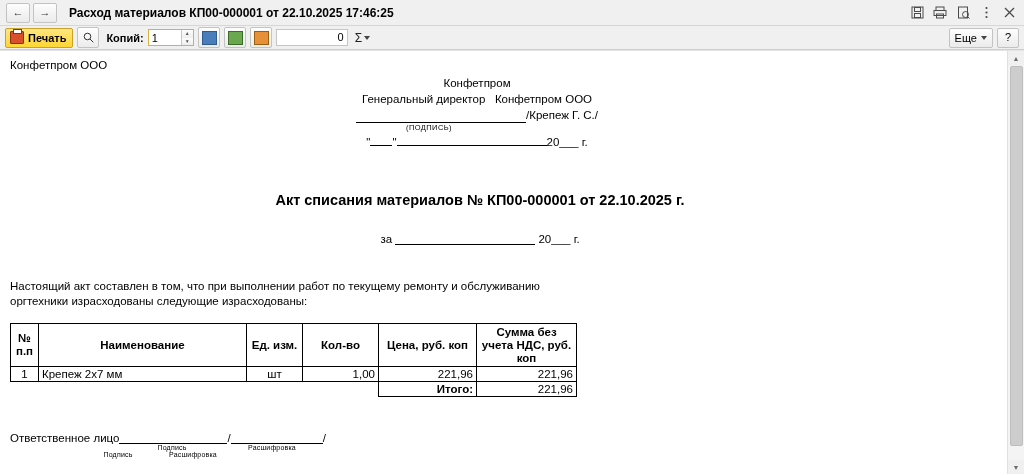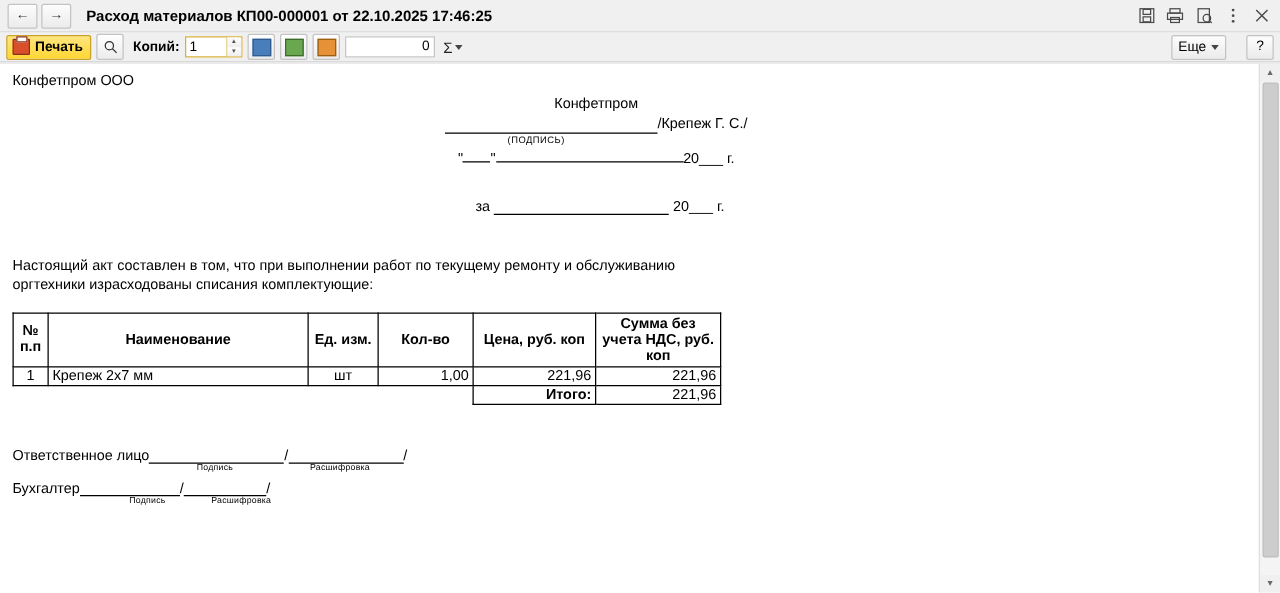--- a/index.html
+++ b/index.html
@@ -182,21 +182,21 @@
   }
   .caret-dn {
     width: 0; height: 0;
     border-left: 3px solid transparent;
     border-right: 3px solid transparent;
     border-top: 4px solid #444;
   }
   .toolbar-right {
     margin-left: auto;
     display: flex;
-    gap: 16px;
+    gap: 4px;
     padding-left: 36px;
   }
   .more-btn {
     height: 18px;
     padding: 0 5px;
     border: 1px solid #c3c3c3;
     background: linear-gradient(#fdfdfd, #ebebeb);
     border-radius: 2px;
     font-size: 11px;
     display: inline-flex;
@@ -457,38 +457,44 @@
 </div>
 
 <div class="doc-wrap">
   <div class="doc">
 
     <div class="org-line">Конфетпром ООО</div>
 
     <div class="approve-block">
       <div class="ap-row">Конфетпром</div>
       <div class="ap-row">
+        <span>Генеральный директор</span>
+        &nbsp;
+        <span>Конфетпром ООО</span>
+      </div>
+      <div class="ap-row">
         <span class="sign-underline"></span><span>/Крепеж Г. С./</span>
       </div>
       <div class="podpis" style="padding-right:96px;">(ПОДПИСЬ)</div>
       <div class="ap-row date-row">
         <span>"</span><span class="tiny-blank"></span><span>"</span><span class="mid-blank"></span><span>20___  г.</span>
       </div>
     </div>
 
+    <div class="doc-title">Акт списания материалов № КП00-000001 от 22.10.2025 г.</div>
 
     <div class="za-row">
       <span>за</span>
       <span class="za-blank"></span>
       <span>20___  г.</span>
     </div>
 
     <div class="body-text">
       <div>Настоящий акт составлен в том, что при выполнении работ по текущему ремонту и обслуживанию</div>
-      <div>оргтехники израсходованы списания  комплектующие:</div>
+      <div>оргтехники израсходованы следующие  израсходованы:</div>
     </div>
 
     <table class="items">
       <colgroup>
         <col class="c-num">
           <col class="c-name">
           <col class="c-unit">
         <col class="c-qty">
           <col class="c-price">
           <col class="c-sum">
@@ -523,23 +529,20 @@
       </tbody>
     </table>
 
     <div class="sig-area">
       <div class="sig-row">
         <span>Ответственное лицо</span><span class="sig-line w-long"></span>/<span class="sig-line w-med"></span>/
       </div>
       <div class="cap-row">
         <span style="width:108px; margin-left:108px;">Подпись</span><span style="width:92px;">Расшифровка</span>
       </div>
-      <div class="sig-row" style="margin-top:6px;">
-        <span>Бухгалтер</span><span class="sig-line w-short2"></span>/<span class="sig-line w-short"></span>/
-      </div>
       <div class="cap-row">
         <span style="width:80px; margin-left:68px;">Подпись</span><span style="width:70px;">Расшифровка</span>
       </div>
     </div>
 
   </div>
 
   <div class="vscroll">
     <div class="vs-arrow">▲</div>
     <div class="vs-track">

